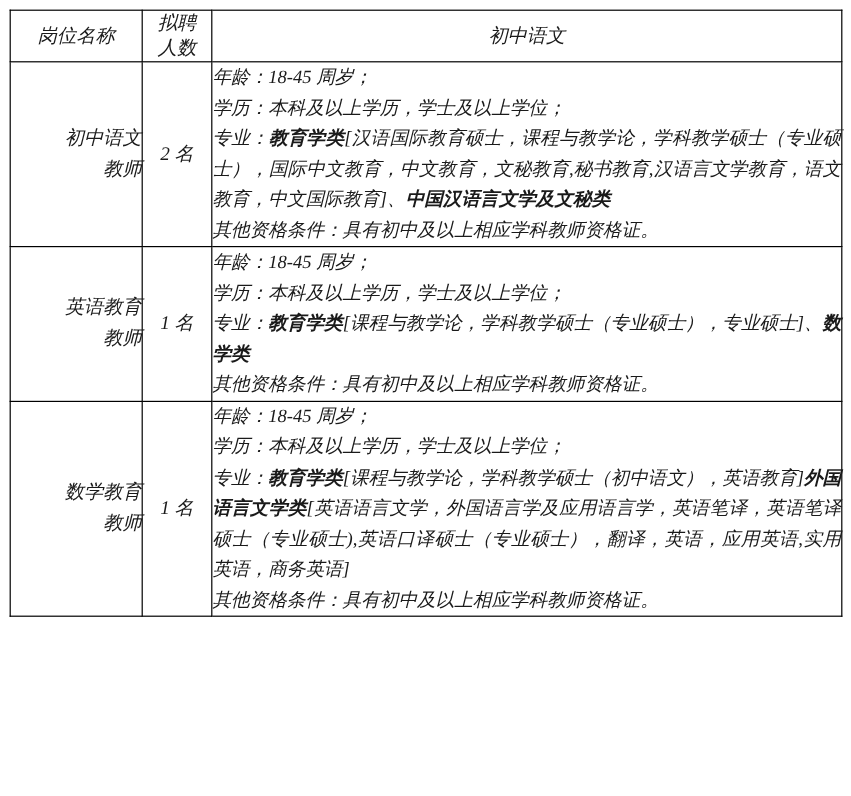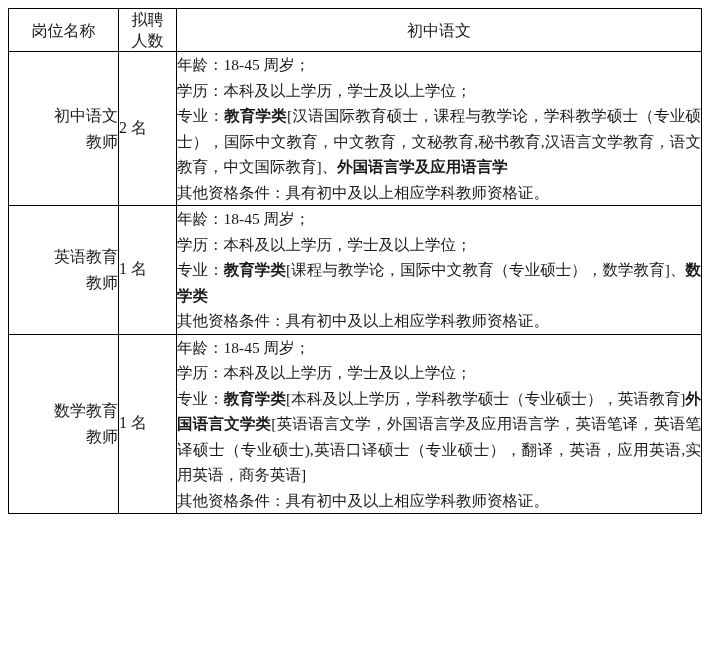--- a/index.html
+++ b/index.html
@@ -12,20 +12,21 @@
     height: 663px;
     font-family: "Liberation Serif", "DejaVu Serif", serif;
     color: #1a1a1a;
   }
   .sheet {
     width: 709px;
     height: 502px;
     position: relative;
     box-sizing: border-box;
     padding: 8px 8px 0 8px;
+    font-style: italic;
   }
   table.recruit {
     width: 693px;
     border-collapse: collapse;
     table-layout: fixed;
     border: 1px solid #000;
   }
   table.recruit td, table.recruit th {
     border: 1px solid #000;
     vertical-align: middle;
@@ -45,20 +46,21 @@
   .hdr-wrap {
     display: block;
   }
   .post-cell {
     text-align: right;
     font-size: 16px;
     line-height: 26px;
     padding: 4px 6px;
   }
   .num-cell {
+    text-align: center;
     font-size: 16px;
     padding: 4px 2px;
   }
   .cond-cell {
     font-size: 15.5px;
     line-height: 25.5px;
     padding: 7px 8px 7px 9px;
     text-align: justify;
     text-justify: inter-ideograph;
   }
@@ -92,45 +94,45 @@
     <tbody>
       <tr>
         <td class="post-cell">
           <div>初中语文</div>
           <div>教师</div>
         </td>
         <td class="num-cell">2 名</td>
         <td class="cond-cell">
           <p>年龄：18-45 周岁；</p>
           <p>学历：本科及以上学历，学士及以上学位；</p>
-          <p><span>专业：</span><span class="bold">教育学类</span><span>[汉语国际教育硕士，课程与教学论，学科教学硕士（专业硕士），国际中文教育，中文教育，文秘教育,秘书教育,汉语言文学教育，语文教育，中文国际教育]、</span><span class="bold">外国语言学及应用语言学</span><span></span></p>
+          <p><span>专业：</span><span class="bold">教育学类</span><span>[汉语国际教育硕士，课程与教学论，学科教学硕士（专业硕士），国际中文教育，中文教育，文秘教育,秘书教育,汉语言文学教育，语文教育，中文国际教育]、</span><span class="bold">中国汉语言文学及文秘类</span><span></span></p>
           <p>其他资格条件：具有初中及以上相应学科教师资格证。</p>
         </td>
       </tr>
       <tr>
         <td class="post-cell">
           <div>英语教育</div>
           <div>教师</div>
         </td>
         <td class="num-cell">1 名</td>
         <td class="cond-cell">
           <p>年龄：18-45 周岁；</p>
           <p>学历：本科及以上学历，学士及以上学位；</p>
-          <p><span>专业：</span><span class="bold">教育学类</span><span>[课程与教学论，国际中文教育（专业硕士），数学教育]、</span><span class="bold">数学类</span><span></span></p>
+          <p><span>专业：</span><span class="bold">教育学类</span><span>[课程与教学论，学科教学硕士（专业硕士），专业硕士]、</span><span class="bold">数学类</span><span></span></p>
           <p>其他资格条件：具有初中及以上相应学科教师资格证。</p>
         </td>
       </tr>
       <tr>
         <td class="post-cell">
           <div>数学教育</div>
           <div>教师</div>
         </td>
         <td class="num-cell">1 名</td>
         <td class="cond-cell">
           <p>年龄：18-45 周岁；</p>
           <p>学历：本科及以上学历，学士及以上学位；</p>
-          <p><span>专业：</span><span class="bold">教育学类</span><span>[本科及以上学历，学科教学硕士（专业硕士），英语教育]</span><span class="bold">外国语言文学类</span><span>[英语语言文学，外国语言学及应用语言学，英语笔译，英语笔译硕士（专业硕士),英语口译硕士（专业硕士），翻译，英语，应用英语,实用英语，商务英语]</span></p>
+          <p><span>专业：</span><span class="bold">教育学类</span><span>[课程与教学论，学科教学硕士（初中语文），英语教育]</span><span class="bold">外国语言文学类</span><span>[英语语言文学，外国语言学及应用语言学，英语笔译，英语笔译硕士（专业硕士),英语口译硕士（专业硕士），翻译，英语，应用英语,实用英语，商务英语]</span></p>
           <p>其他资格条件：具有初中及以上相应学科教师资格证。</p>
         </td>
       </tr>
     </tbody>
   </table>
 </div>
 
 </body></html>

